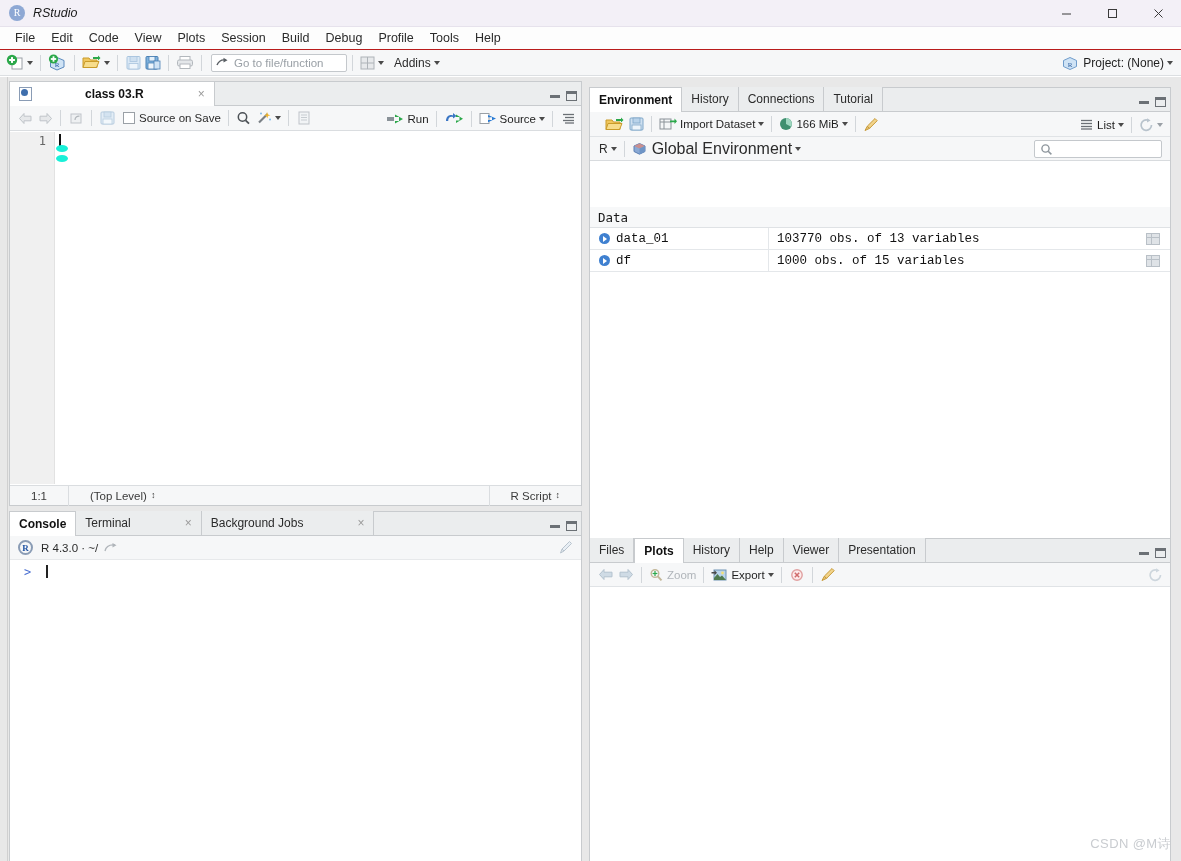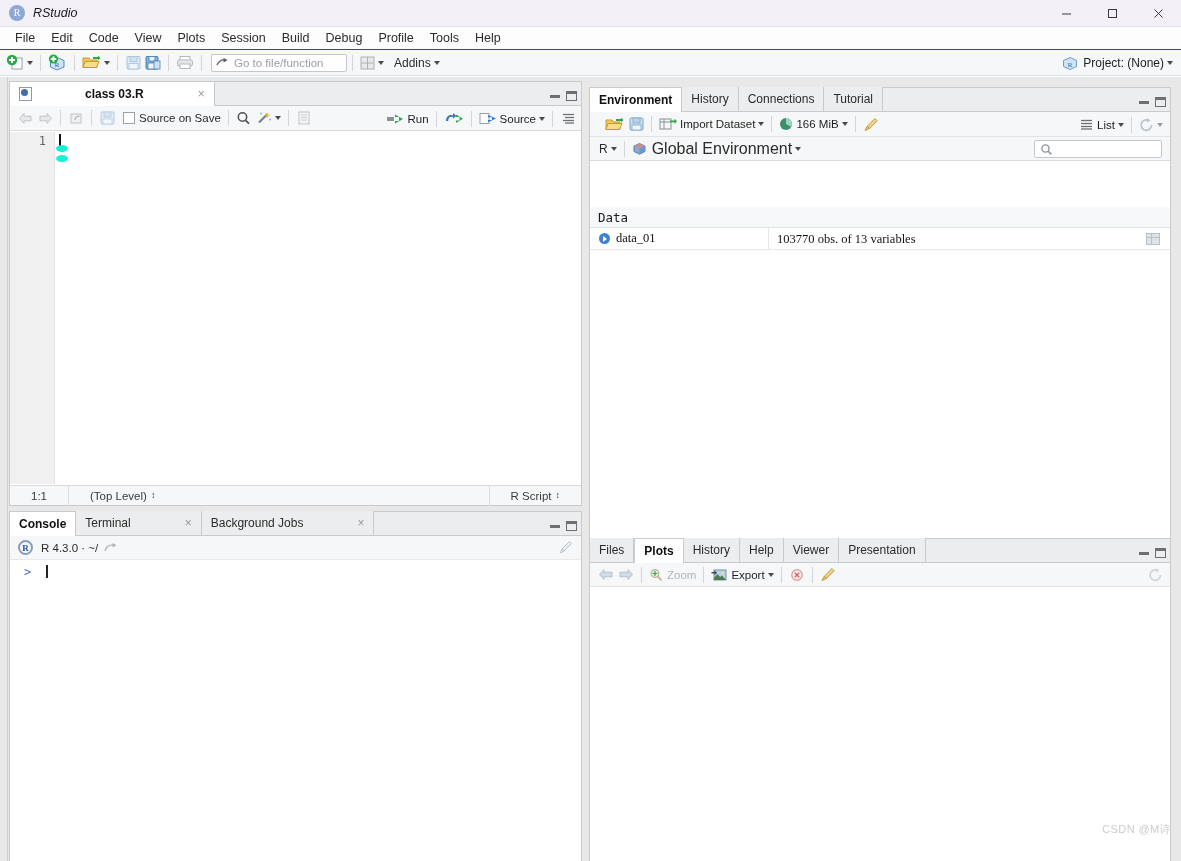--- a/index.html
+++ b/index.html
@@ -214,21 +214,21 @@
     border: 1px solid #c4c8cc; border-radius: 2px;
     display: flex; align-items: center; padding-left: 5px;
   }
   .env-section {
     height: 21px; background: #f7f8f9; border-bottom: 1px solid #dfe2e5;
     display: flex; align-items: center; padding-left: 8px;
     font-family: "DejaVu Sans Mono", monospace; font-size: 12.5px; color: #1a1a1a;
   }
   .env-row {
     height: 22px; display: flex; align-items: center;
-    border-bottom: 1px solid #e4e7ea; font-family: Liberation Serif, serif;
+    border-bottom: 1px solid #e4e7ea; font-family: Liberation Mono, monospace;
     font-size: 12.5px; color: #111;
   }
   .env-expand {
     width: 11px; height: 11px; border-radius: 50%; background: #3f80d0;
     margin-left: 9px; margin-right: 6px; position: relative; flex: none;
   }
   .env-expand::after {
     content: ""; position: absolute; left: 4px; top: 2.5px;
     border-left: 4px solid #fff;
     border-top: 3px solid transparent; border-bottom: 3px solid transparent;
@@ -252,22 +252,22 @@
   
   .plot-toolbar {
     height: 24px; background: #f6f7f8; border-bottom: 1px solid #e0e3e6;
     display: flex; align-items: center; padding-left: 6px; position: relative;
   }
   .plot-label { font-size: 11.5px; color: #b0b5ba; margin-left: 3px; }
   .plot-label.on { color: #1e1e1e; }
   .plot-body { position: absolute; top: 49px; left: 0; right: 0; bottom: 0; background: #fff; }
 
   .watermark {
-    position: absolute; right: 10px; bottom: 24px;
-    font-size: 11px; color: #c9ccd0; letter-spacing: .4px;
+    position: absolute; right: 10px; bottom: 8px;
+    font-size: 13px; color: #c9ccd0; letter-spacing: .4px;
   }
 
   .icon { display: block; }
 </style>
 </head>
 <body>
 
 <div class="titlebar">
   <div class="titlebar-icon">R</div>
   <div class="titlebar-title">RStudio</div>
@@ -693,20 +693,26 @@
     <div class="env-body">
       <div class="env-section">Data</div>
 
       <div class="env-row">
         <span class="env-expand"></span>
         <span class="env-name">data_01</span>
         <span class="env-desc">103770 obs. of 13 variables</span>
         <span class="env-grid-icon"></span>
       </div>
 
+      <div class="env-row">
+        <span class="env-expand"></span>
+        <span class="env-name">df</span>
+        <span class="env-desc">1000 obs. of 15 variables</span>
+        <span class="env-grid-icon"></span>
+      </div>
     </div>
   </div>
 
   <div class="pane" id="pane-plots">
     <div class="tabstrip">
       <div class="tab first">
         <span>Files</span>
       </div>
       <div class="tab active">
         <span>Plots</span>

